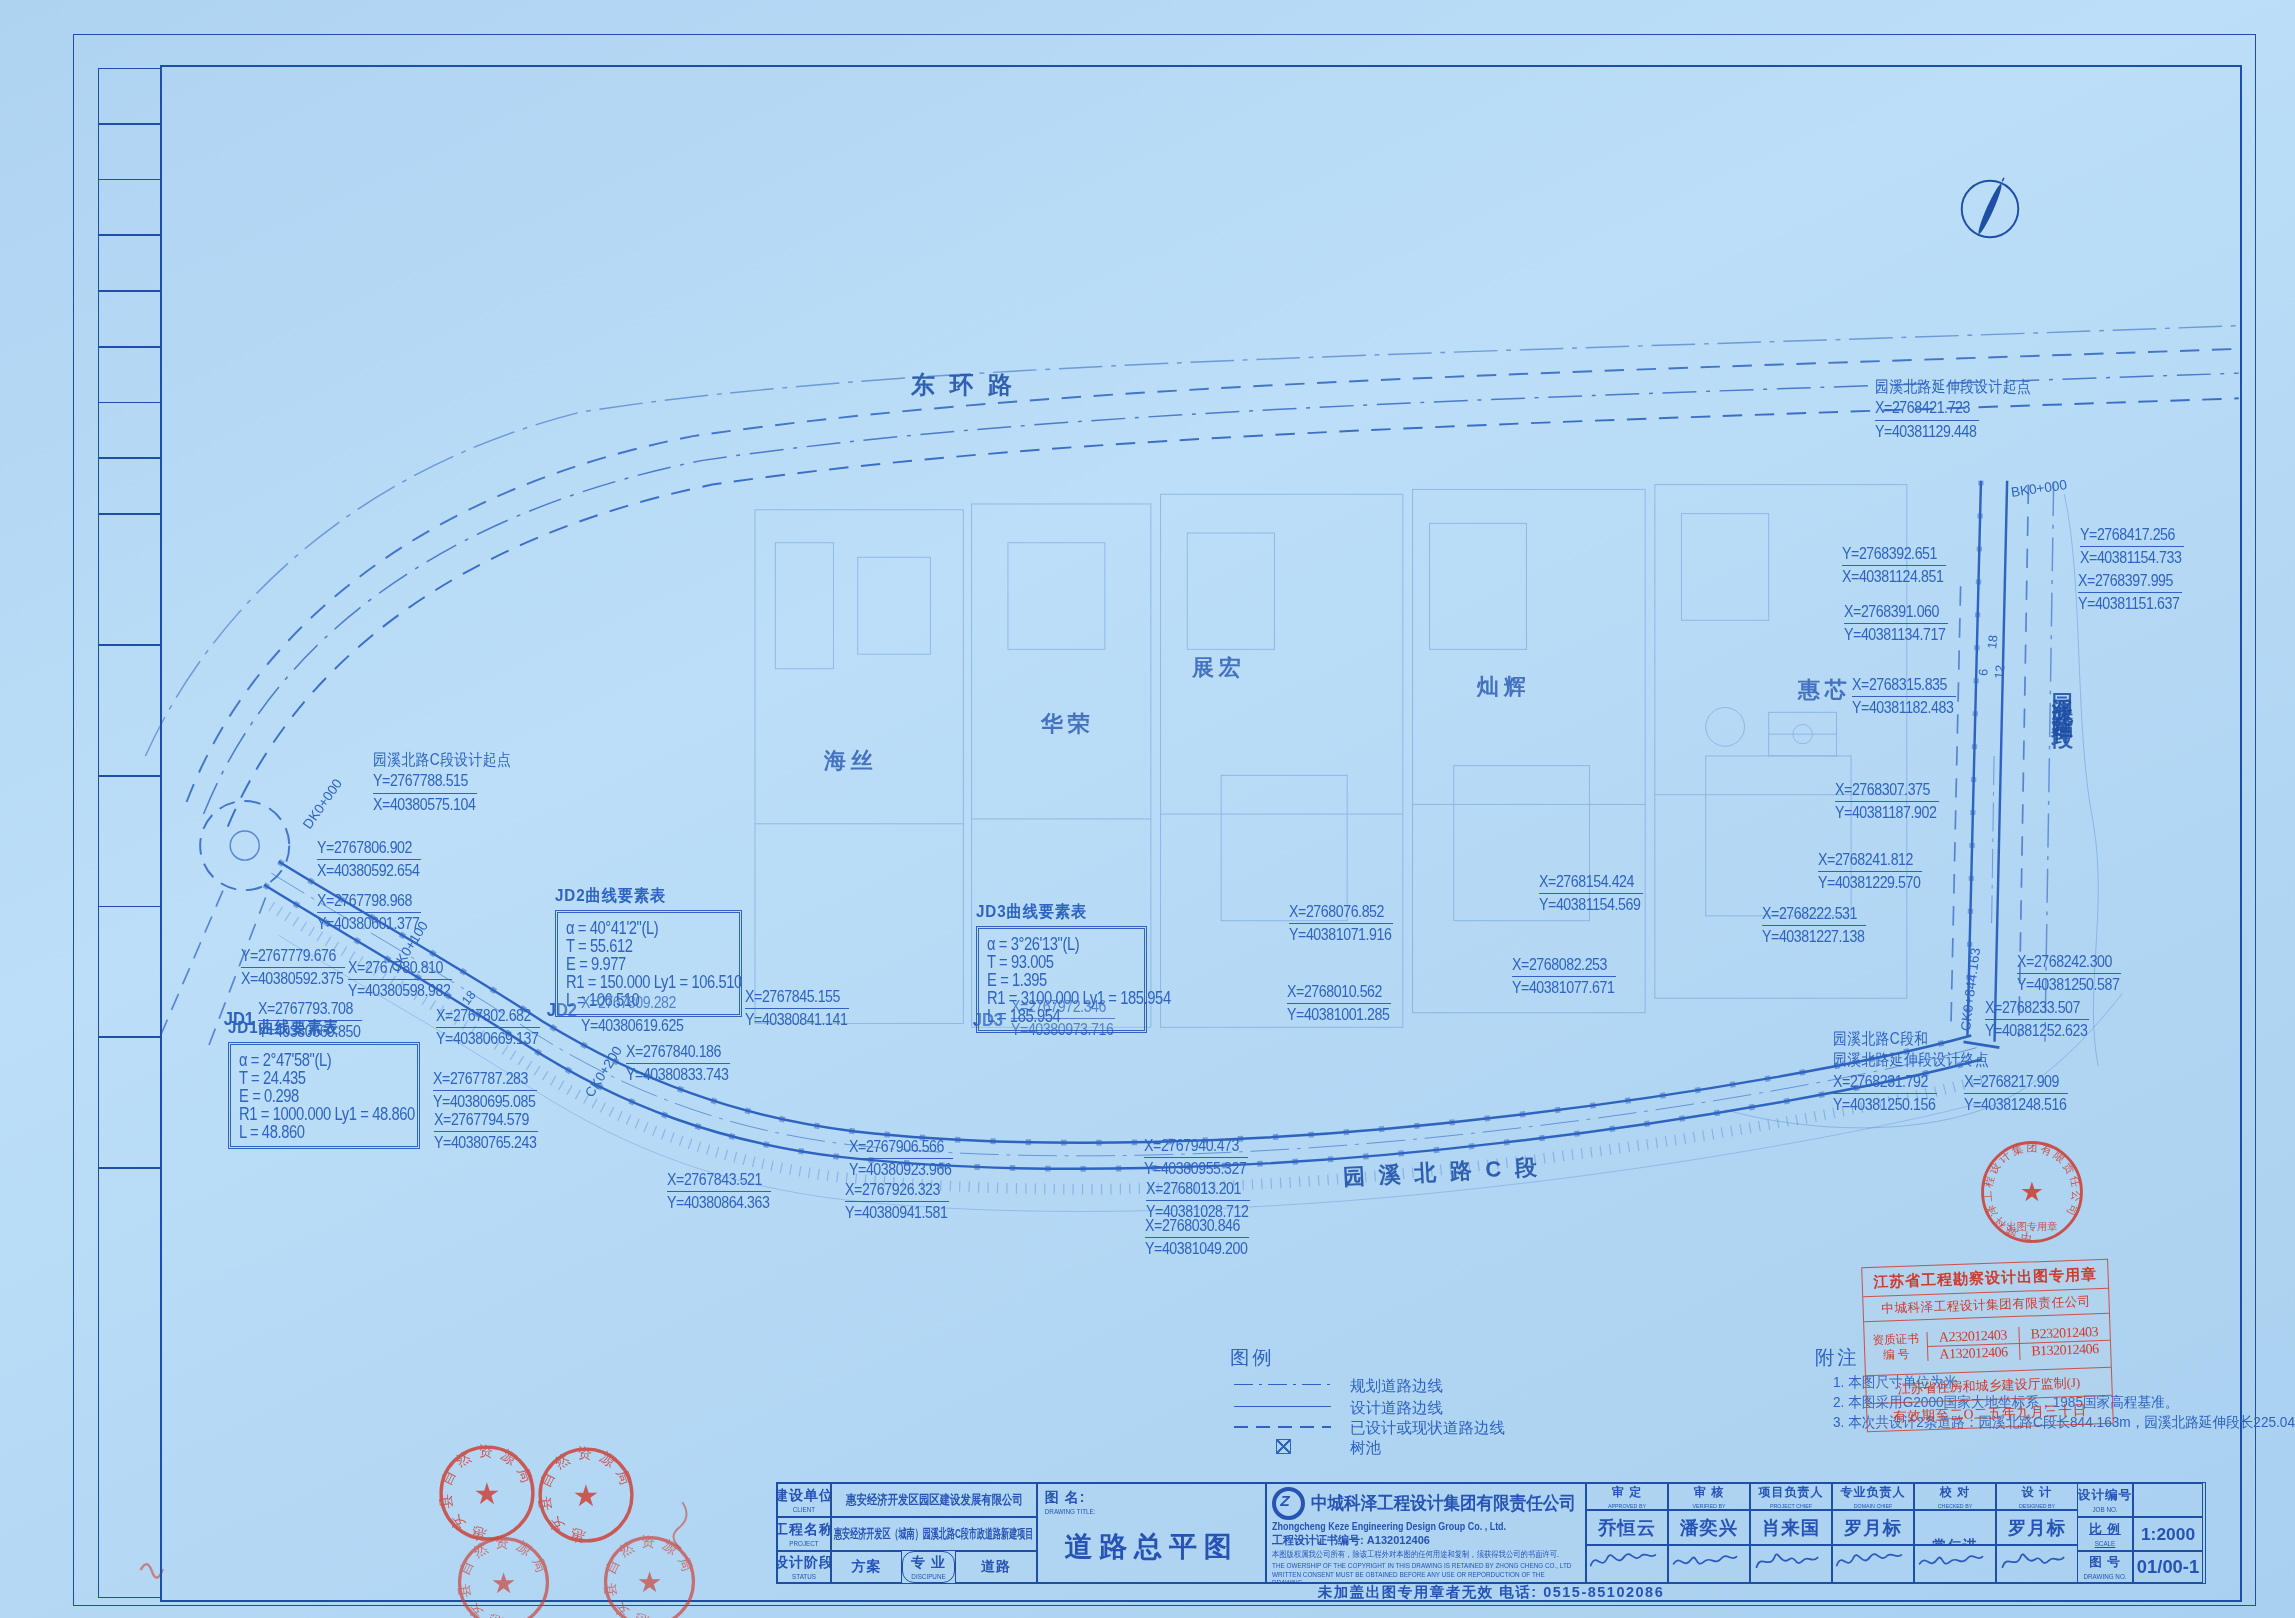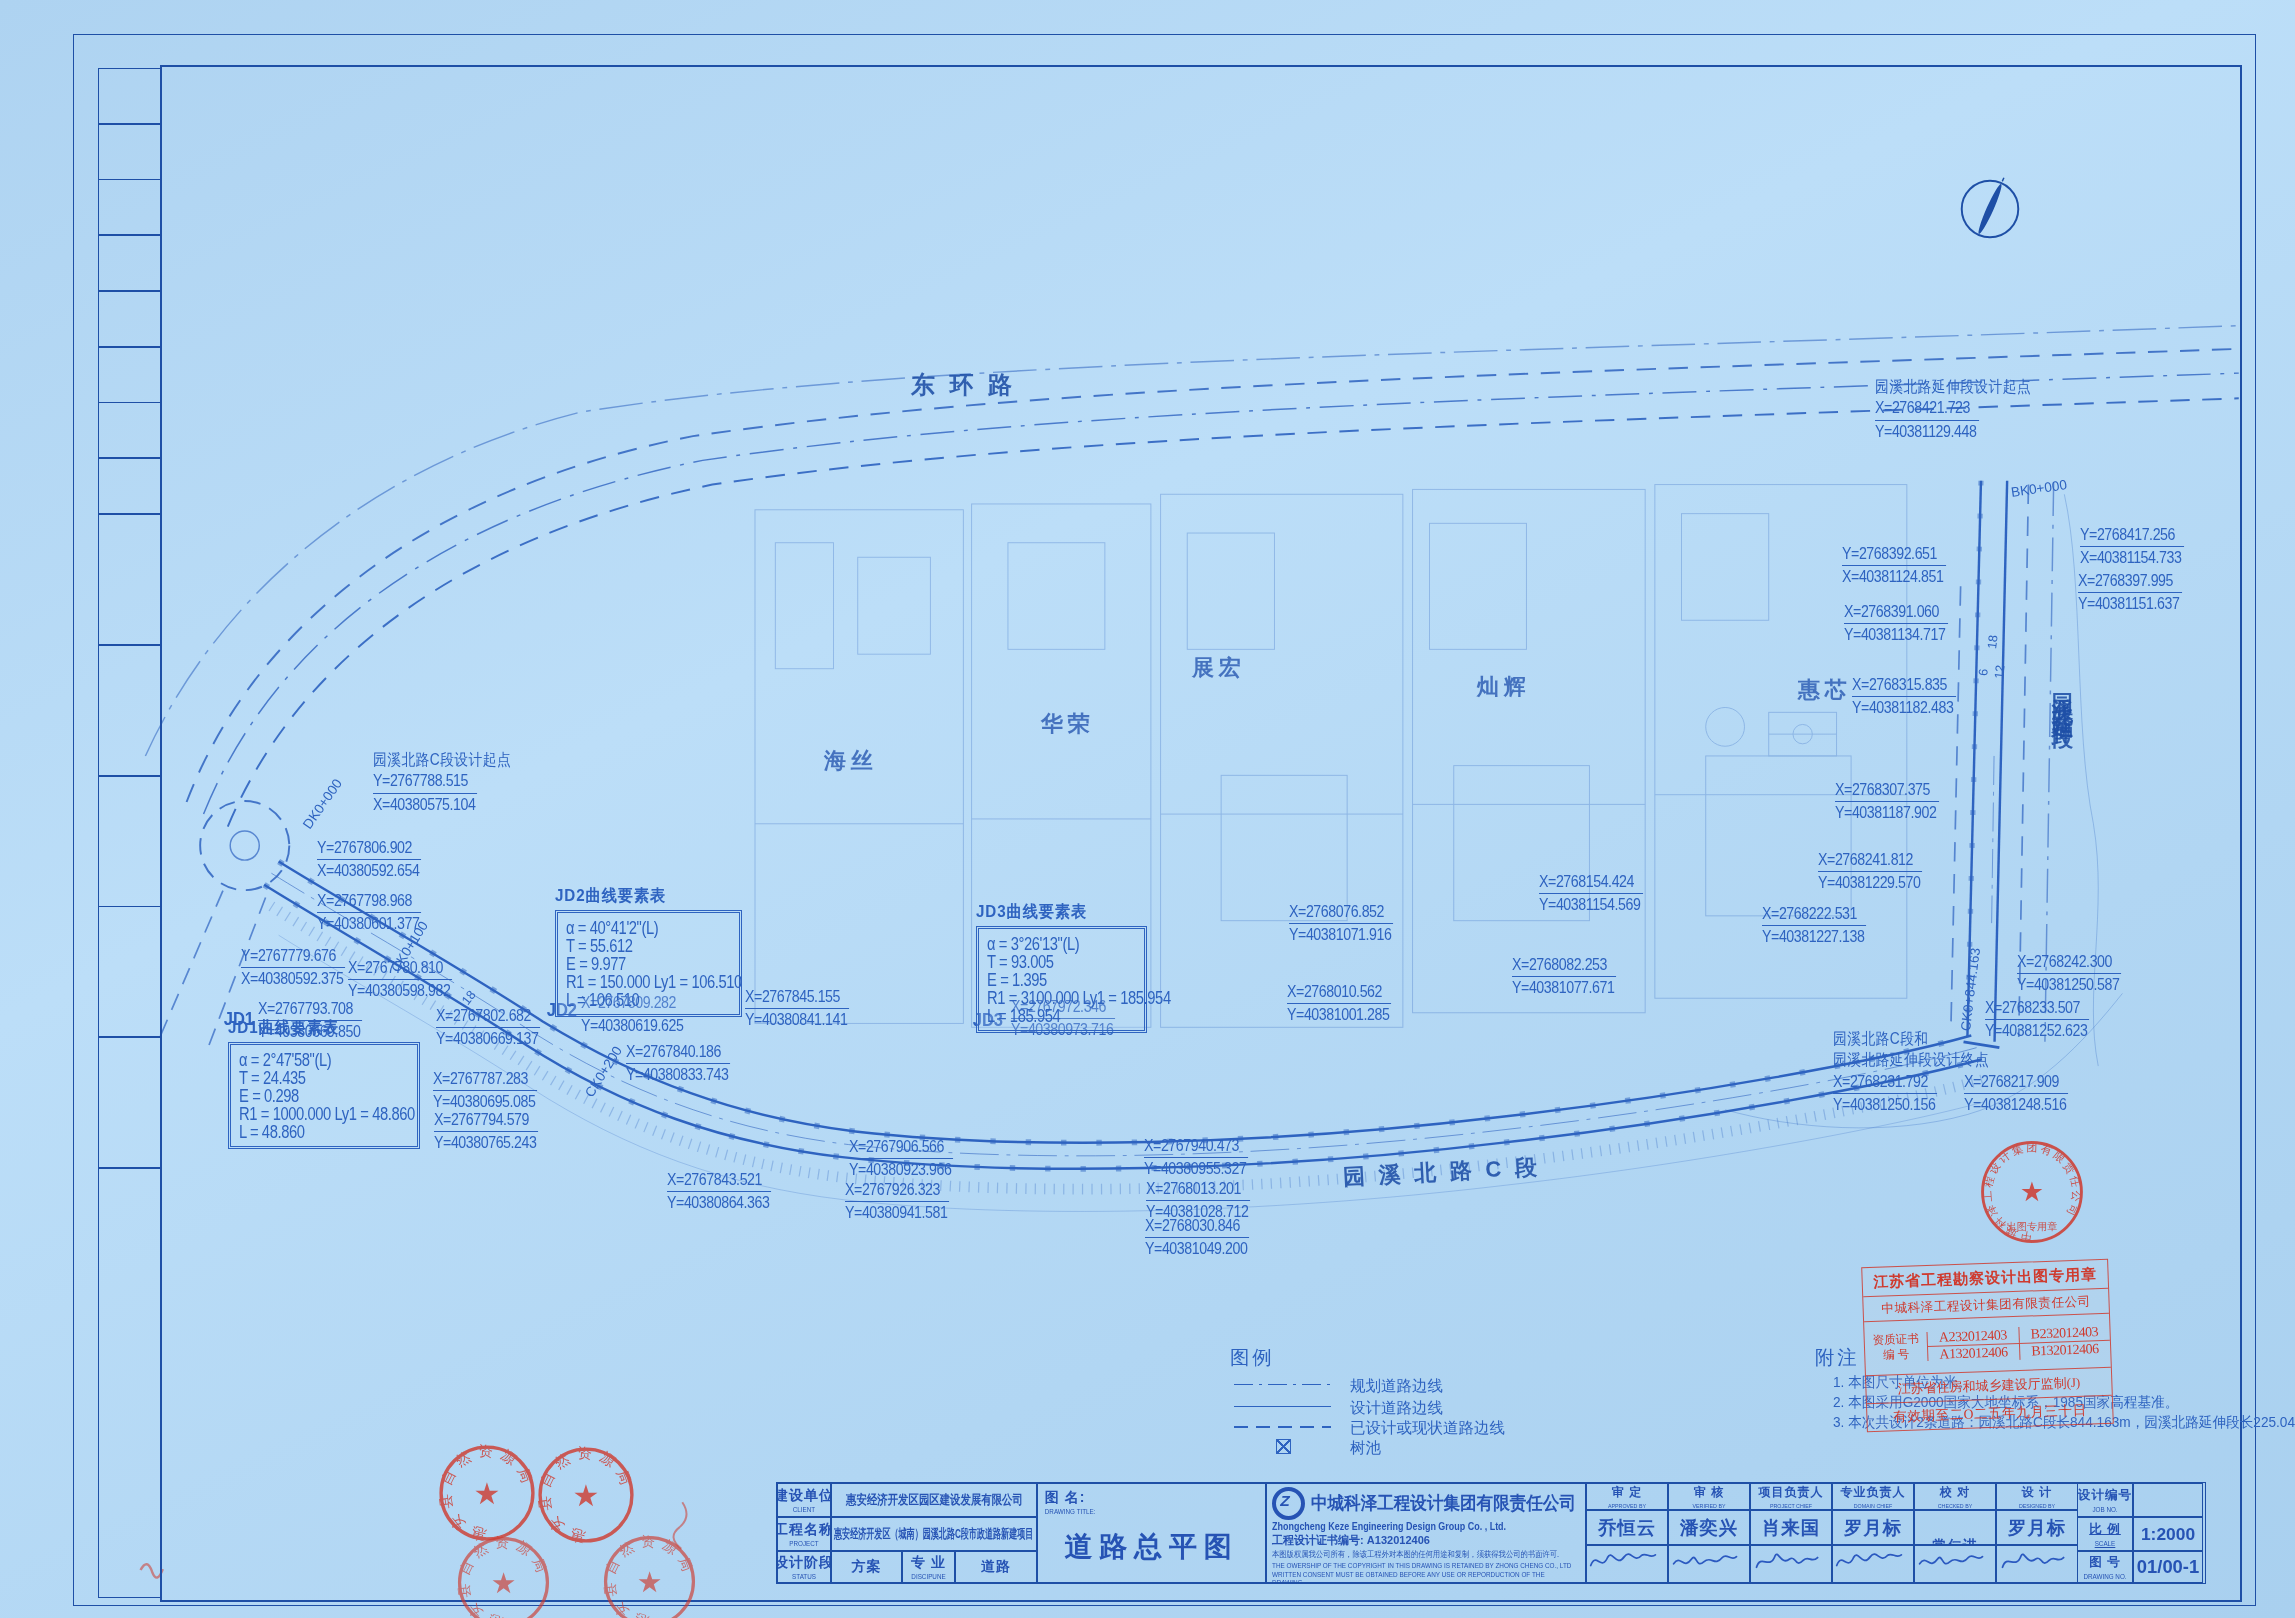--- a/index.html
+++ b/index.html
@@ -397,21 +397,21 @@
     <div class="tb-cell" style="left:54px;top:34px;width:206px;height:34px;">
       <span class="tb-val" style="transform:scaleX(.62);">惠安经济开发区（城南）园溪北路C段市政道路新建项目</span>
     </div>
     <div class="tb-cell" style="left:0;top:68px;width:54px;height:32px;">
       <span class="tb-cn">设计阶段</span>
       <span class="tb-en">STATUS</span>
     </div>
     <div class="tb-cell" style="left:54px;top:68px;width:71px;height:32px;">
       <span class="tb-cn">方案</span>
     </div>
-    <div class="tb-cell" style="left:125px;top:68px;width:53px;height:32px;">
+    <div class="tb-cell" style="left:125px;top:68px;width:53px;height:32px;border-radius:12px;">
       <span class="tb-cn">专 业</span>
       <span class="tb-en">DISCIPUNE</span>
     </div>
     <div class="tb-cell" style="left:178px;top:68px;width:82px;height:32px;">
       <span class="tb-cn">道路</span>
     </div>
 
     <div class="tb-cell" style="left:260px;top:0;width:229px;height:100px;justify-content:flex-start;align-items:flex-start;padding:4.8px 6.8px;">
       <span class="tb-cn">图  名:</span>
       <span class="tb-en">DRAWING TITLE:</span>
@@ -521,15 +521,16 @@
       <span style="font-size:17.4px;font-weight:bold;">1:2000</span>
     </div>
     <div class="tb-cell" style="left:1300px;top:68px;width:56px;height:32px;">
       <span class="tb-cn" style="font-size:12.6px;">图 号</span>
       <span class="tb-en">DRAWING NO.</span>
     </div>
     <div class="tb-cell" style="left:1356px;top:68px;width:70px;height:32px;">
       <span style="font-size:18.4px;font-weight:bold;">01/00-1</span>
     </div>
   </div>
+  <div id="tb-footer">未加盖出图专用章者无效  电话: 0515-85102086</div>
 
 </div>
 
 
 </body></html>

